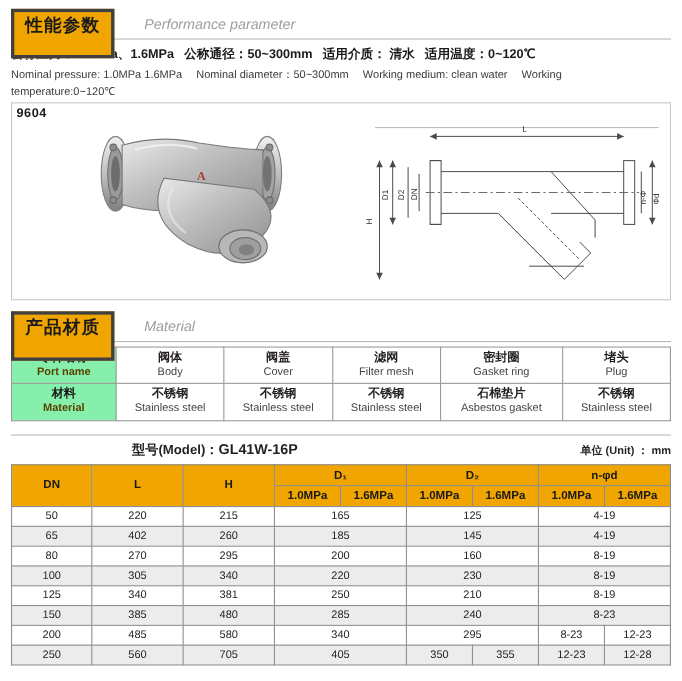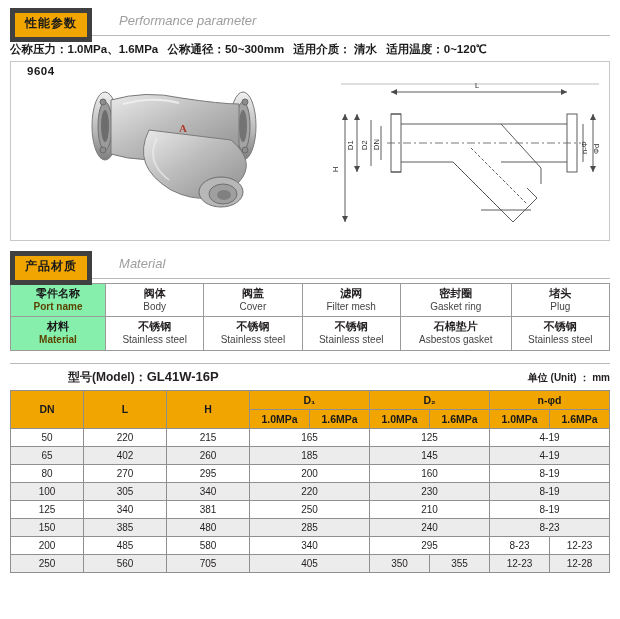--- a/index.html
+++ b/index.html
@@ -6,61 +6,61 @@
   body{
     width:620px;height:619px;
     background:#ffffff;
     font-family:"Liberation Sans", sans-serif;
     font-size:11px;color:#231f20;
     position:relative;overflow:hidden;
   }
   .sec-head{position:relative;height:22px;}
   .sec-tag{
     display:inline-block;background:#f0a500;color:#1a1a1a;
-    font-size:12px;font-weight:bold;padding:2px 10px 5px 10px;
-    border:5px solid #404040;letter-spacing:1px;
+    font-size:16px;font-weight:bold;padding:2px 10px 16px 10px;
+    border:3px solid #404040;letter-spacing:1px;
   }
   .sec-tag.dark{background:#4d4d4d;color:#fff;border-color:#333;}
   .sec-sub{
     display:inline-block;color:#9d9d9d;font-size:13px;
     font-style:italic;margin-left:24px;vertical-align:2px;text-align:center;
   }
   
   #perf-block{padding:8px 10px 0 10px;}
   .param-row{margin-top:6px;font-size:11.5px;font-weight:bold;color:#1a1a1a;}
   .param-row span{margin-right:6px;}
   .param-en{margin-top:4px;font-size:10px;color:#3a3a3a;font-weight:normal;}
   .param-en span{margin-right:10px;}
   .rule{border-bottom:1px solid #b9b9b9;margin-top:5px;}
   
   #product-panel{
     position:relative;margin:4px 10px 0 10px;height:178px;
     border:1px solid #c8c8c8;background:#fff;
   }
   #model-badge{
-    position:absolute;left:16px;top:3px;font-size:11.5px;
+    position:absolute;left:4px;top:3px;font-size:11.5px;
     font-weight:bold;color:#1a1a1a;letter-spacing:.5px;
   }
   #photo-wrap{position:absolute;left:60px;top:8px;width:230px;height:160px;}
   #drawing-wrap{position:absolute;left:320px;top:10px;width:280px;height:155px;}
   
   #material-block{margin:0 10px;}
   table{border-collapse:collapse;width:100%;}
   #material-table td{
     border:1px solid #9b9b9b;text-align:center;padding:3px 2px;
     font-size:10px;line-height:1.25;
   }
   #material-table td.head{background:#86efac;font-weight:bold;color:#1a1a1a;width:90px;}
   #material-table td .cn{font-size:11px;font-weight:bold;display:block;}
   #material-table td .en{font-size:10px;color:#444;display:block;}
   #material-table td.head .en{color:#5a4300;}
   
   #outline-head{margin:0 10px;}
   .model-line{
-    display:inline-block;margin-left:58px;font-size:12px;font-weight:bold;
+    display:inline-block;margin-left:110px;font-size:12px;font-weight:bold;
   }
   .model-line .val{font-size:13px;}
   .unit-line{float:right;font-size:10px;font-weight:bold;margin-top:2px;}
   #dim-table{margin:0 10px;width:600px;}
   #dim-table td,#dim-table th{
     border:1px solid #8f8f8f;text-align:center;font-size:10px;padding:3px 1px;
   }
   #dim-table thead td,#dim-table thead th{
     background:#f0a500;color:#1a1a1a;font-weight:bold;font-size:10.5px;
   }
@@ -74,20 +74,26 @@
   <div class="sec-head">
     <span class="sec-tag">性能参数</span>
     <span class="sec-sub">Performance parameter</span>
   </div>
   <div class="rule"></div>
   <div class="param-row">
     <span>公称压力：1.0MPa、1.6MPa</span>
     <span>公称通径：50~300mm</span>
     <span>适用介质：  清水</span>
     <span>适用温度：0~120℃</span>
+  </div>
+  <div class="param-en">
+    <span>Nominal pressure: 1.0MPa 1.6MPa</span>
+    <span>Nominal diameter：50~300mm</span>
+    <span>Working medium: clean water</span>
+    <span>Working temperature:0~120℃</span>
   </div>
 </div>
 
 <div id="product-panel">
   <div id="model-badge">9604</div>
 
   <div id="photo-wrap">
     <svg width="230" height="160" viewBox="0 0 230 160">
       <defs>
         <linearGradient id="mtl" x1="0" y1="0" x2="1" y2="1">

